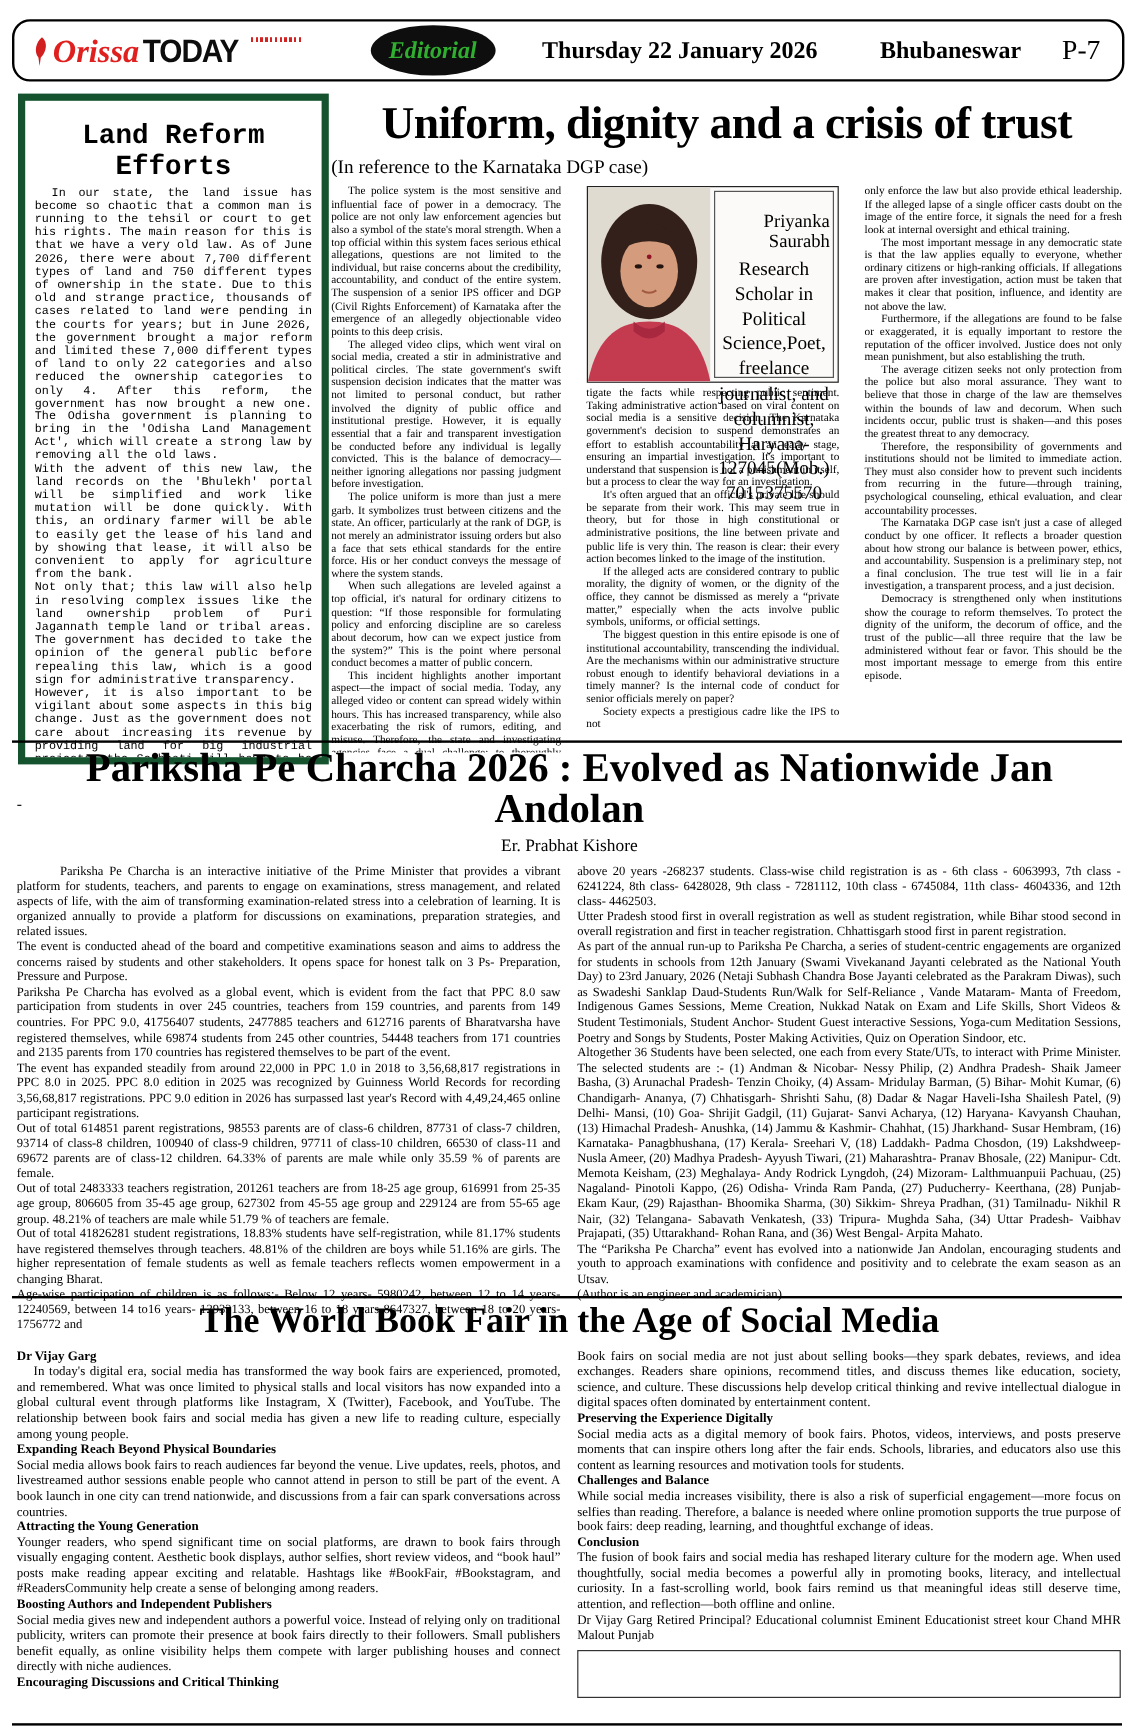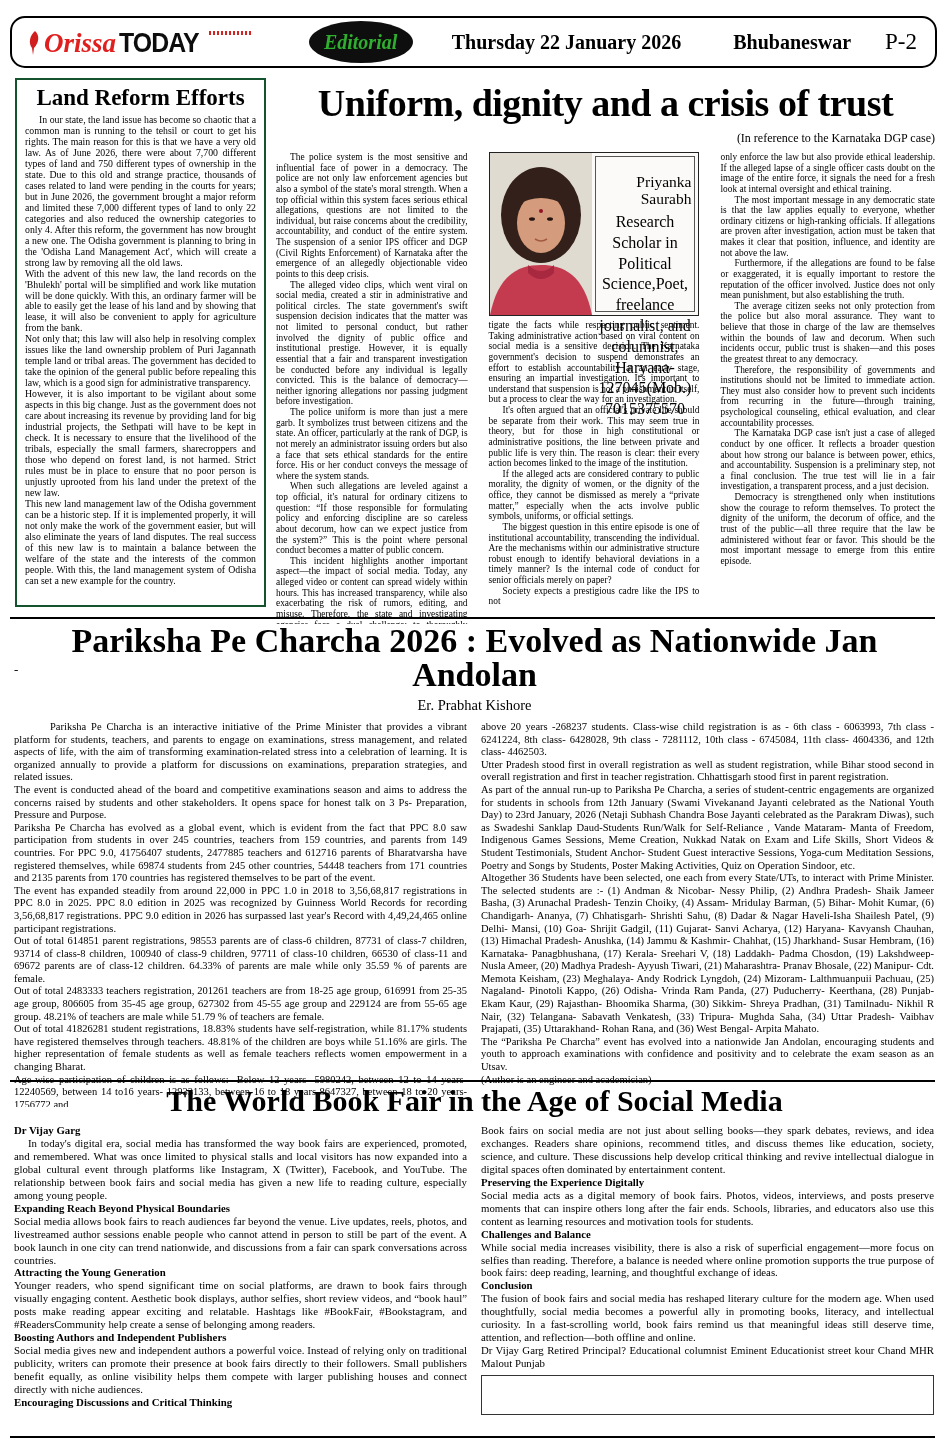--- a/index.html
+++ b/index.html
@@ -18,28 +18,28 @@
   .bar-blue{flex:1;background:#1c4f9c;}
   .bar-red{width:42px;height:4px;margin-left:3px;
            background:repeating-linear-gradient(90deg,#d32222 0 2px,#fff 2px 4px);}
   .edit-oval{margin-left:58px;width:104px;height:42px;background:#0e0e0e;border-radius:50%;
              display:flex;align-items:center;justify-content:center;}
   .edit-oval span{color:#2fae2f;font-style:italic;font-weight:bold;font-size:20px;}
   .mast-date{margin-left:auto;font-weight:bold;font-size:20px;}
   .mast-city{margin-left:52px;font-weight:bold;font-size:20px;}
   .mast-page{margin-left:34px;font-size:23px;margin-right:4px;}
   
-  .landbox{position:absolute;left:15px;top:78px;width:231px;height:519px;border:2px solid #14532d;
-           padding:3px 8px;overflow:hidden;}
+  .landbox{position:absolute;left:15px;top:78px;width:231px;height:519px;border:6px solid #14532d;
+           padding:14px 8px;overflow:hidden;font-family:Liberation Mono, monospace;}
   .land-title{text-align:center;font-weight:bold;font-size:23px;margin:2px 0 4px;}
   .landbox p{margin:0;font-size:9.8px;line-height:1.12;text-align:justify;}
   
   .sec-uniform{position:absolute;left:276px;top:84px;width:659px;}
   .u-headline{font-size:38px;font-weight:bold;text-align:center;line-height:1;letter-spacing:-.5px;}
-  .u-subhead{font-size:12px;text-align:right;margin-top:9px;}
+  .u-subhead{font-size:16px;text-align:left;margin-top:9px;}
   .u-cols{display:flex;gap:21px;margin-top:6px;height:472px;overflow:hidden;}
   .ucol{text-align:justify;}
   .ucol p{margin:0;font-size:9.4px;line-height:1.13;}
   .ucol1{width:200px;}.ucol2{width:218px;}.ucol3{width:224px;}
   .authorbox{height:162px;border:1px solid #222;display:flex;margin-bottom:4px;background:#fbfaf8;}
   .aphoto{width:102px;height:100%;flex:none;}
   .ainfo{flex:1;border:1px solid #555;margin:3px;display:flex;flex-direction:column;
          align-items:center;padding:16px 3px 3px;}
   .aname{font-weight:normal;font-size:15.5px;text-align:right;line-height:1.1;}
   .abio{font-size:16px;text-align:center;line-height:1.3;margin-top:5px;}
@@ -83,21 +83,21 @@
       <div class="logo-bar">
         <span class="bar-blue"></span>
         <span class="bar-red"></span>
       </div>
     </div>
     <div class="edit-oval">
       <span>Editorial</span>
     </div>
     <div class="mast-date">Thursday 22 January 2026</div>
     <div class="mast-city">Bhubaneswar</div>
-    <div class="mast-page">P-2</div>
+    <div class="mast-page">P-7</div>
   </div>
 
   <div class="landbox">
     <div class="land-title">Land Reform Efforts</div>
     <div>
         <p class="blk-pi">In our state, the land issue has become so chaotic that a common man is running to the tehsil or court to get his rights. The main reason for this is that we have a very old law. As of June 2026, there were about 7,700 different types of land and 750 different types of ownership in the state. Due to this old and strange practice, thousands of cases related to land were pending in the courts for years; but in June 2026, the government brought a major reform and limited these 7,000 different types of land to only 22 categories and also reduced the ownership categories to only 4. After this reform, the government has now brought a new one. The Odisha government is planning to bring in the 'Odisha Land Management Act', which will create a strong law by removing all the old laws.</p>
         <p class="blk-p">With the advent of this new law, the land records on the 'Bhulekh' portal will be simplified and work like mutation will be done quickly. With this, an ordinary farmer will be able to easily get the lease of his land and by showing that lease, it will also be convenient to apply for agriculture from the bank.</p>
         <p class="blk-p">Not only that; this law will also help in resolving complex issues like the land ownership problem of Puri Jagannath temple land or tribal areas. The government has decided to take the opinion of the general public before repealing this law, which is a good sign for administrative transparency.</p>
         <p class="blk-p">However, it is also important to be vigilant about some aspects in this big change. Just as the government does not care about increasing its revenue by providing land for big industrial projects, the Sethpati will have to be kept in check. It is necessary to ensure that the livelihood of the tribals, especially the small farmers, sharecroppers and those who depend on forest land, is not harmed. Strict rules must be in place to ensure that no poor person is unjustly uprooted from his land under the pretext of the new law.</p>
         <p class="blk-p">This new land management law of the Odisha government can be a historic step. If it is implemented properly, it will not only make the work of the government easier, but will also eliminate the years of land disputes. The real success of this new law is to maintain a balance between the welfare of the state and the interests of the common people. With this, the land management system of Odisha can set a new example for the country.</p>

